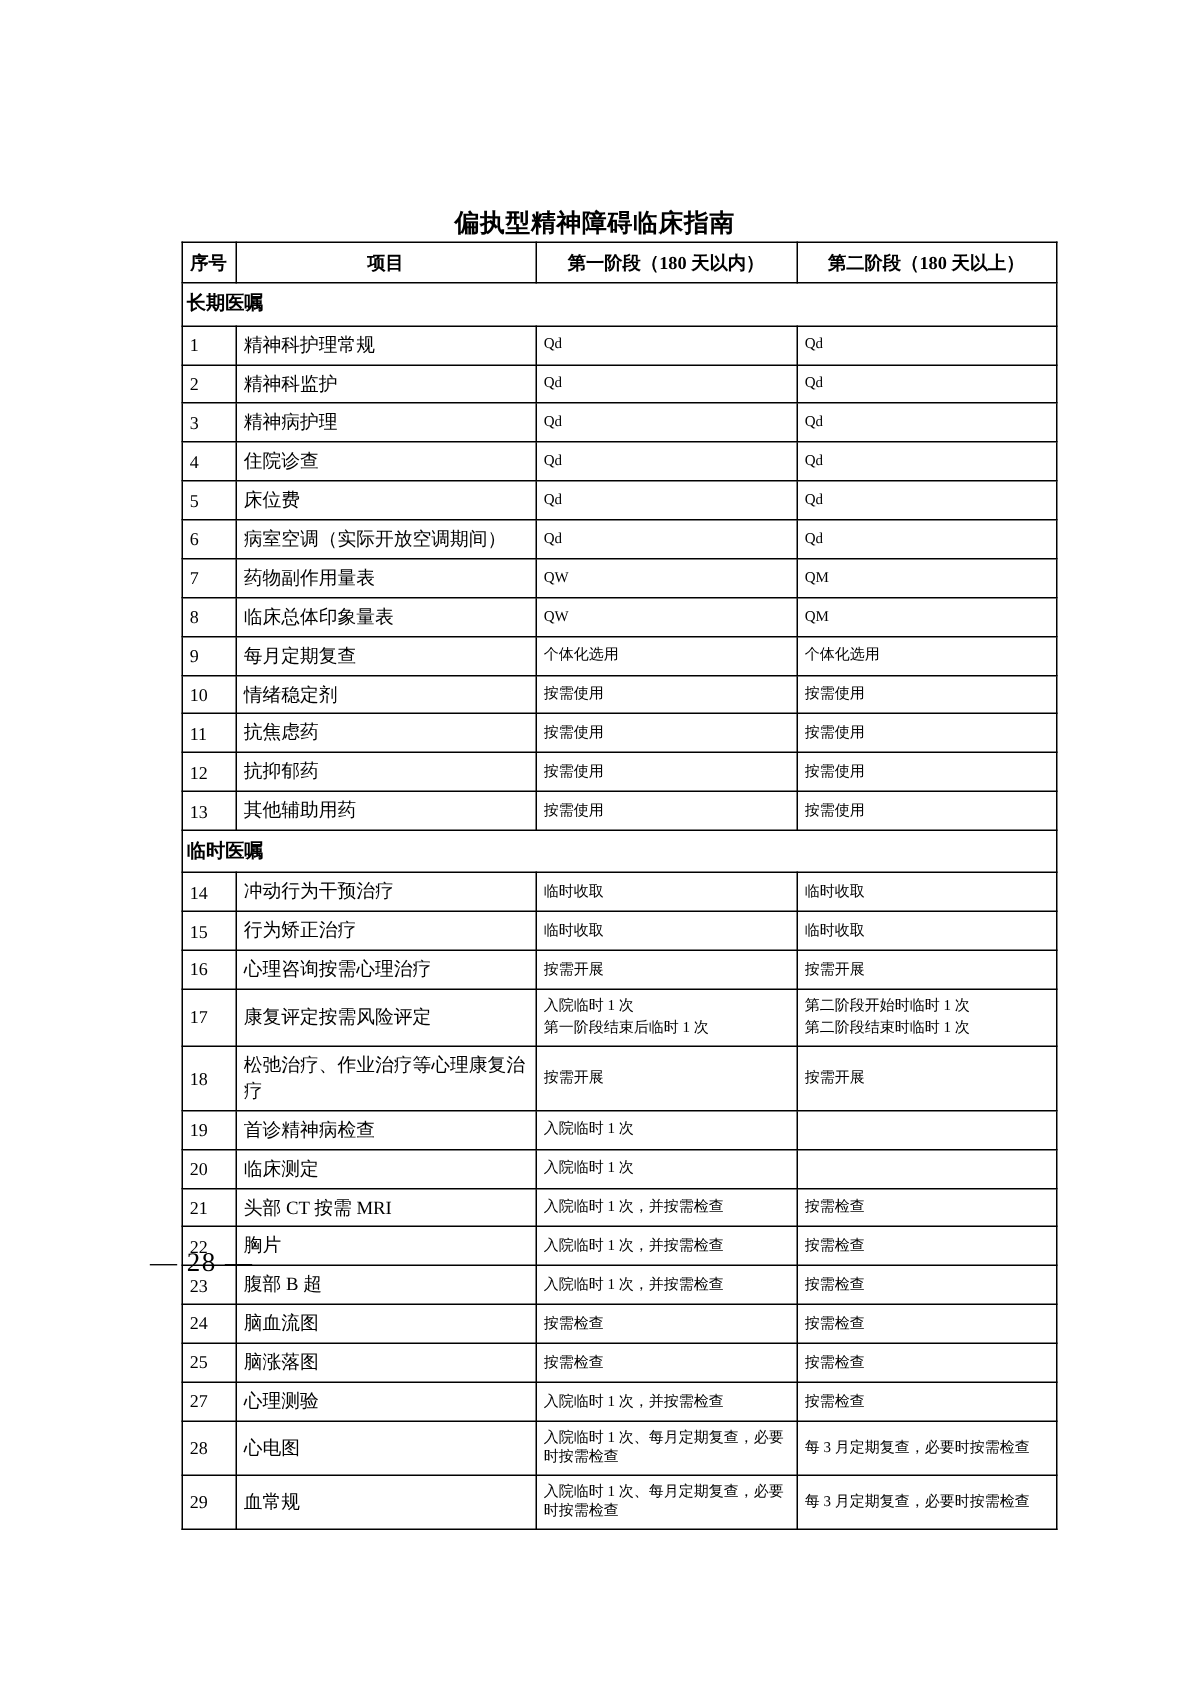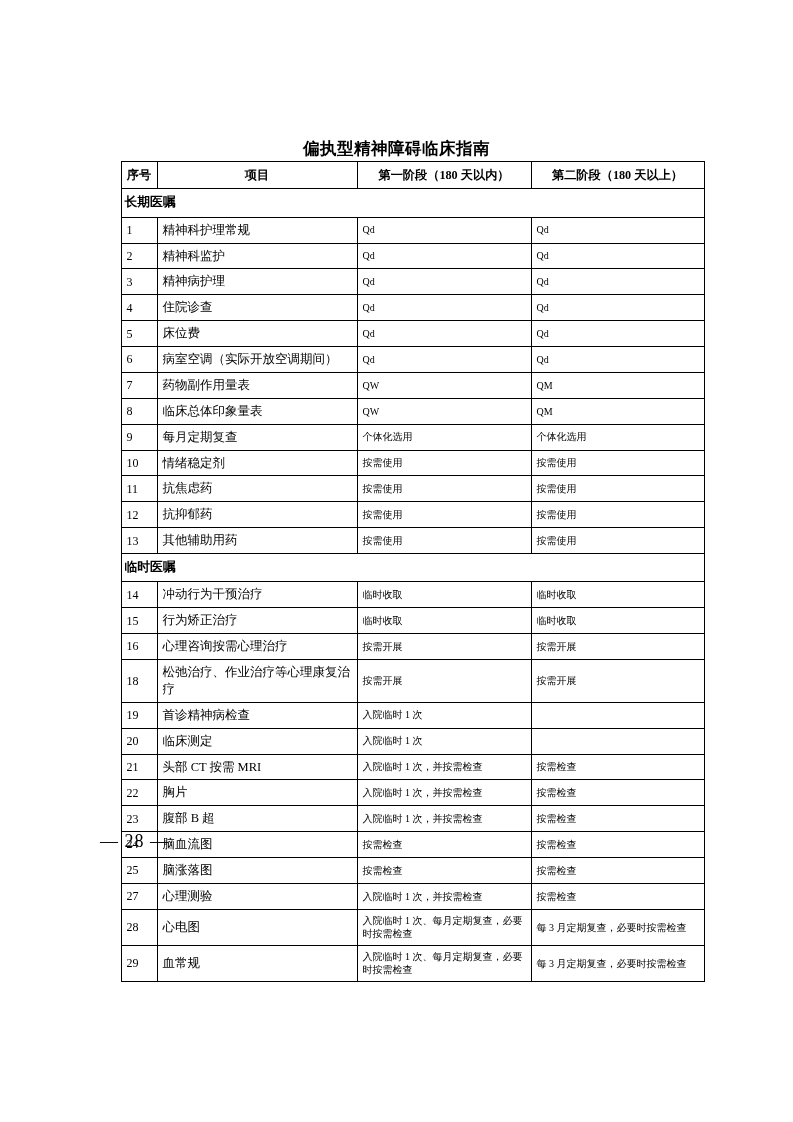--- a/index.html
+++ b/index.html
@@ -210,20 +210,26 @@
             <td class="phase">临时收取</td>
             <td class="phase">临时收取</td>
           </tr>
           <tr>
             <td class="no">16</td>
             <td class="item">心理咨询按需心理治疗</td>
             <td class="phase">按需开展</td>
             <td class="phase">按需开展</td>
           </tr>
           <tr>
+            <td class="no">17</td>
+            <td class="item">康复评定按需风险评定</td>
+            <td class="phase twoline">入院临时 1 次<br>第一阶段结束后临时 1 次</td>
+            <td class="phase twoline">第二阶段开始时临时 1 次<br>第二阶段结束时临时 1 次</td>
+          </tr>
+          <tr>
             <td class="no">18</td>
             <td class="item">松弛治疗、作业治疗等心理康复治疗</td>
             <td class="phase">按需开展</td>
             <td class="phase">按需开展</td>
           </tr>
           <tr>
             <td class="no">19</td>
             <td class="item">首诊精神病检查</td>
             <td class="phase">入院临时 1 次</td>
             <td class="phase"></td>

